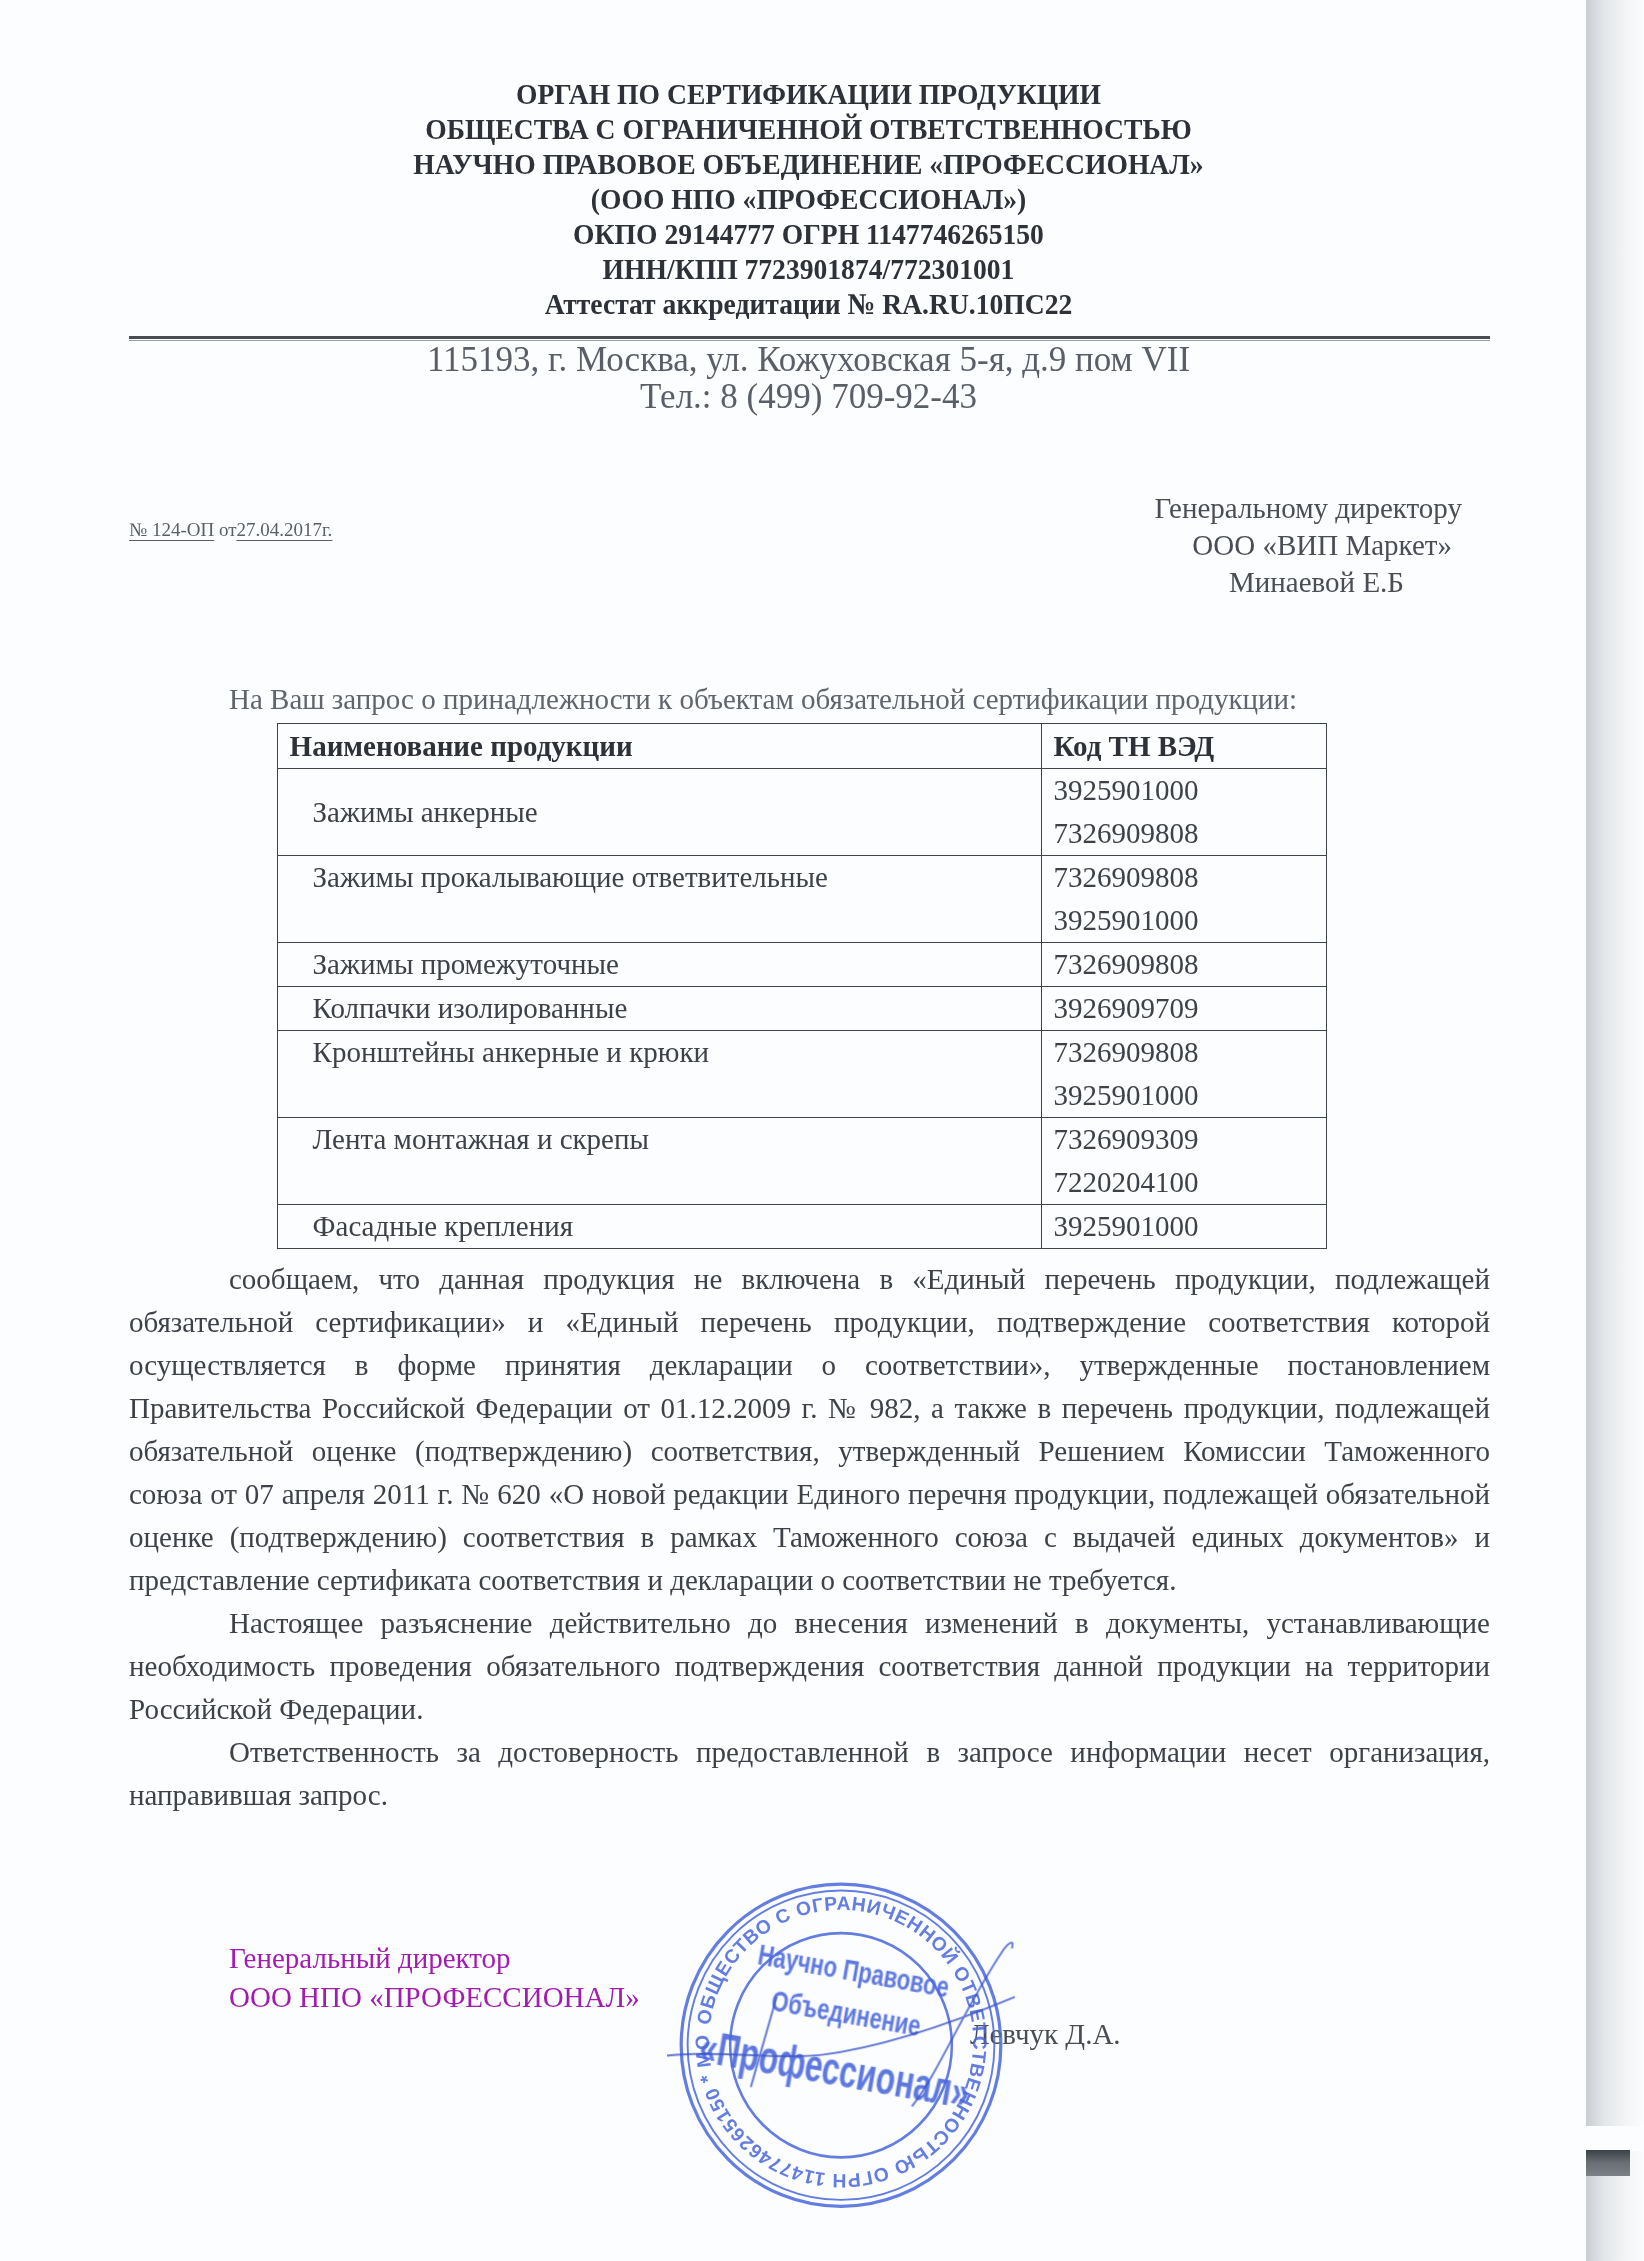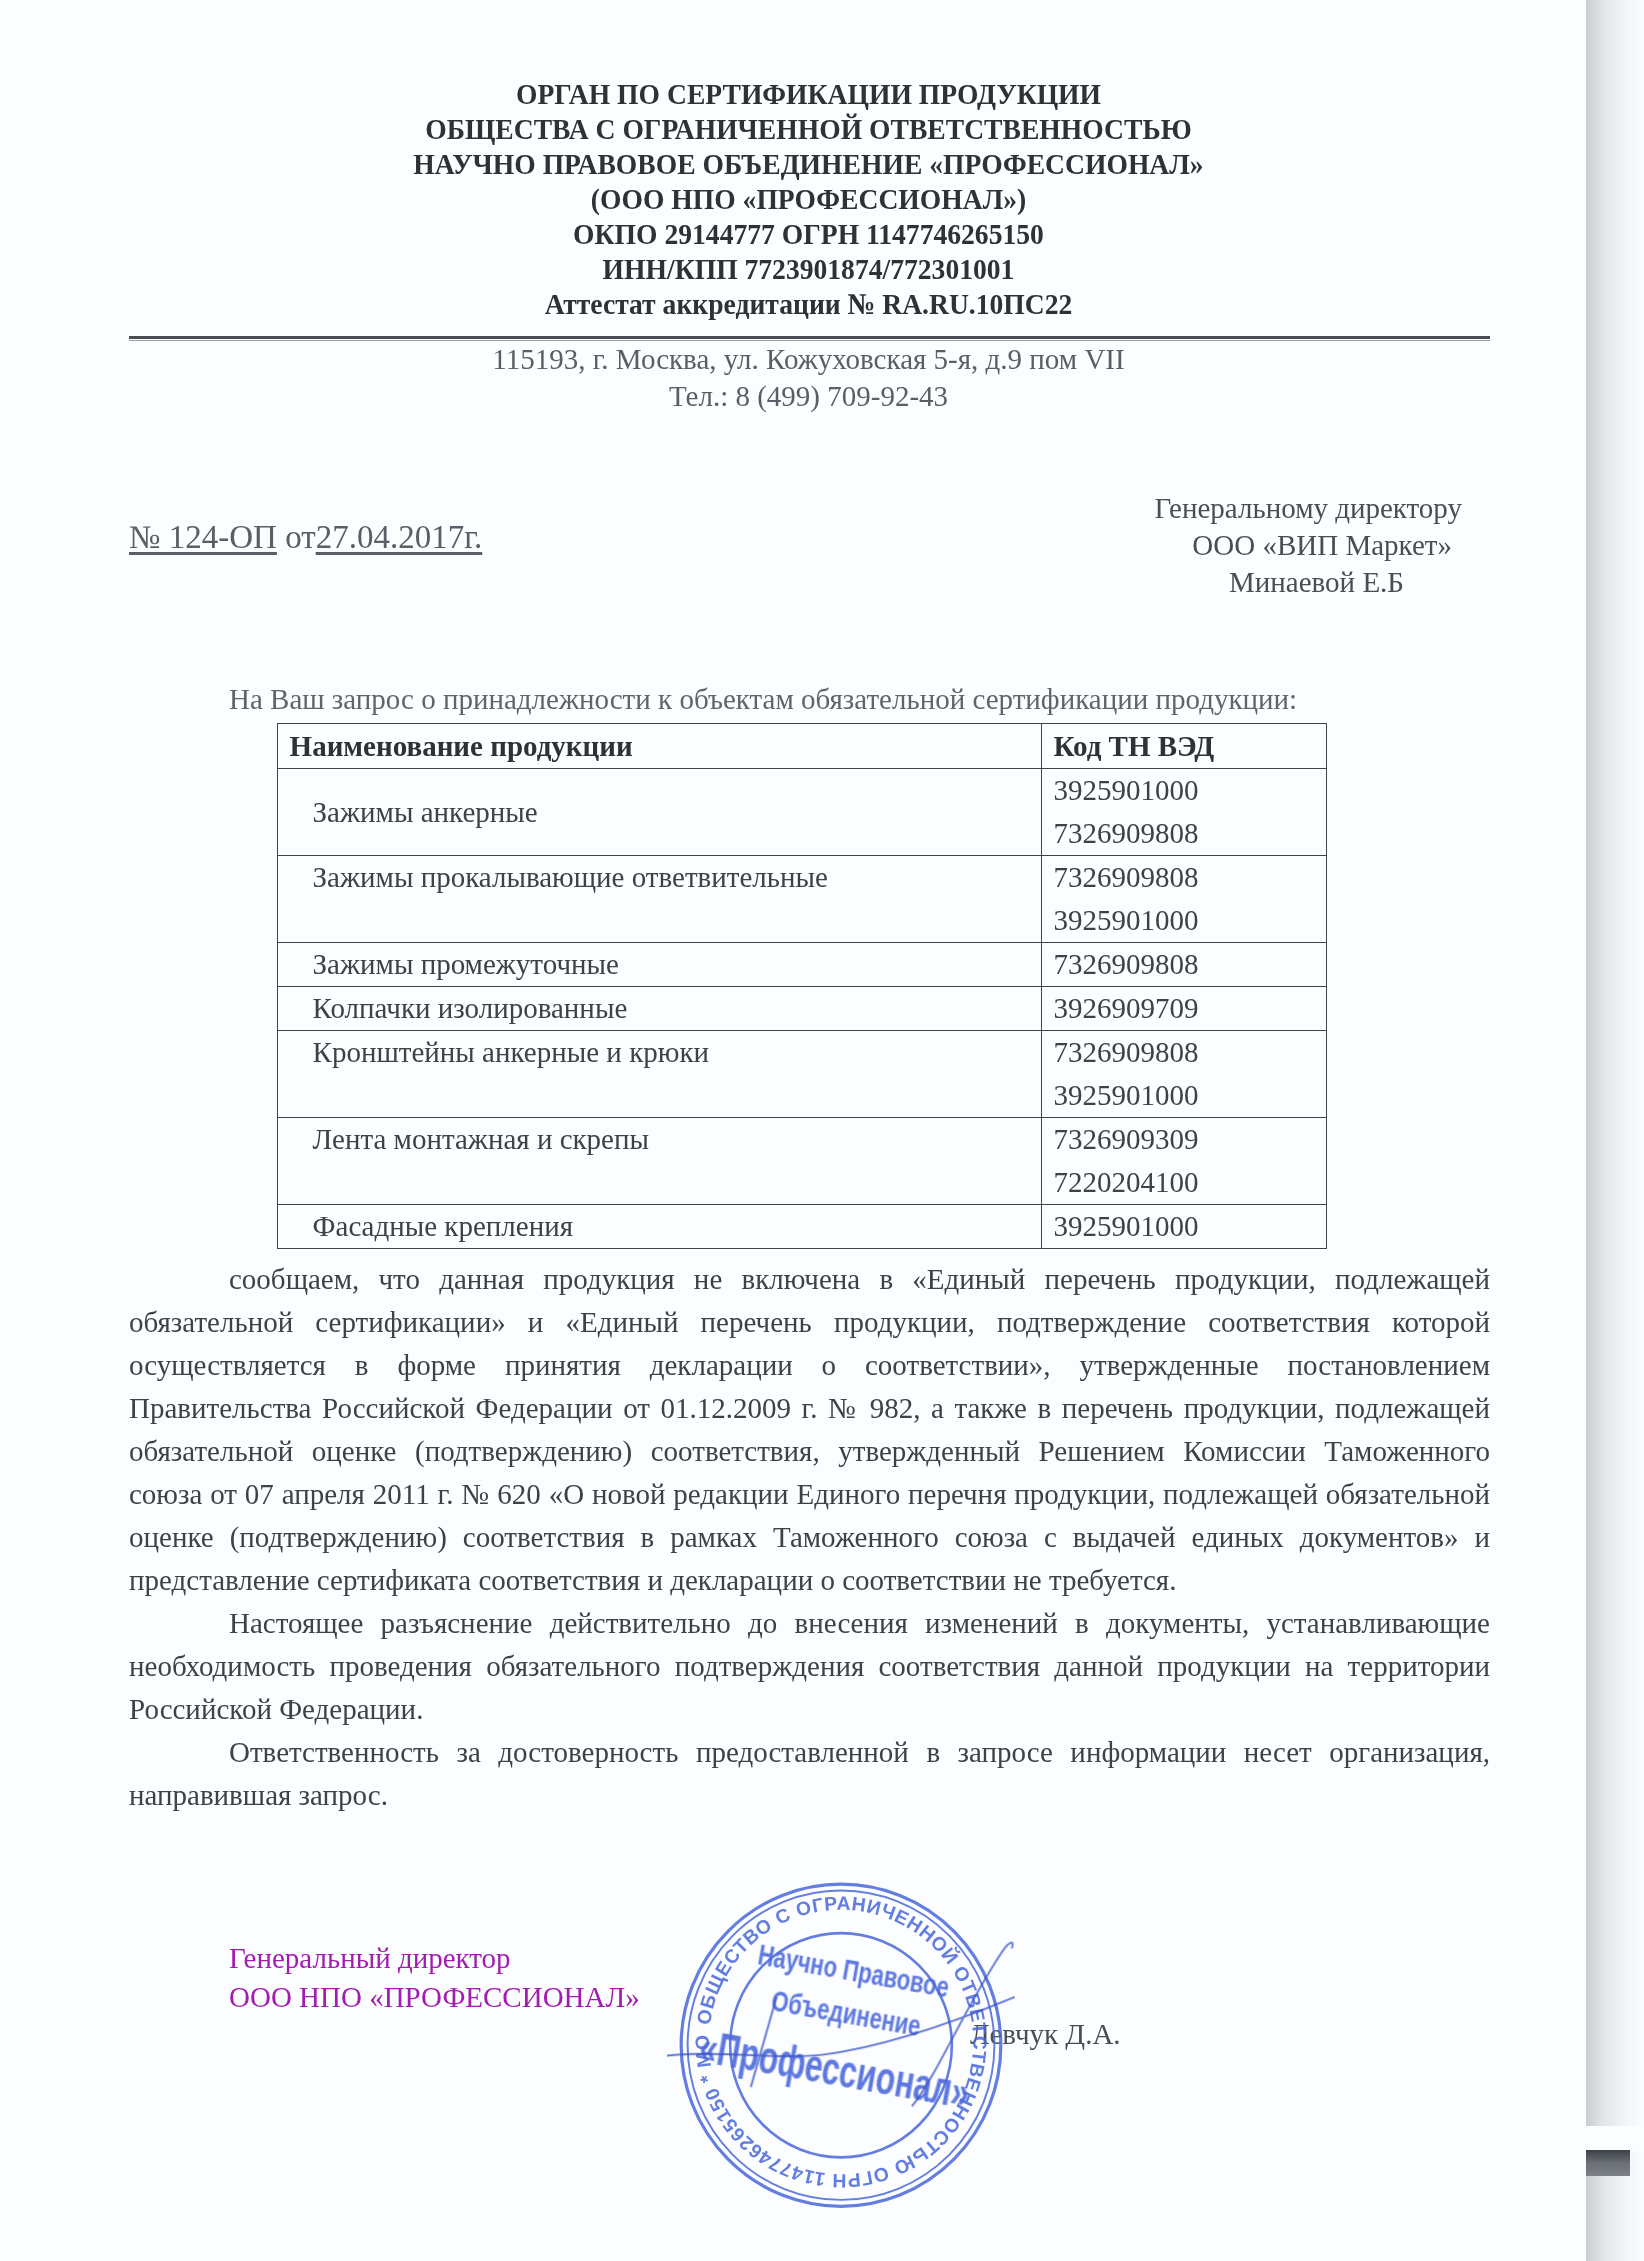--- a/index.html
+++ b/index.html
@@ -21,23 +21,23 @@
 
     .header { position: absolute; left: 129px; top: 76px; width: 1359px; text-align: center; }
     .header .line {
       font-weight: bold; font-size: 30px; line-height: 35px; color: #2e3138;
       letter-spacing: 0px; transform: scaleX(0.92);
     }
     .header .line.small { font-size: 30px; }
     .divider { position: absolute; left: 129px; top: 336px; width: 1361px; height: 2.6px; background: #4a4d54; }
     .divider2 { position: absolute; left: 129px; top: 340px; width: 1361px; height: 0.6px; background: #9da1a7; }
     .address { position: absolute; left: 129px; top: 341px; width: 1359px; text-align: center; }
-    .address .line { font-size: 29px; line-height: 37px; color: #5a5e66; }
-
-    .ref { position: absolute; left: 129px; top: 519px; font-size: 33px; color: #5a5e66; }
+    .address .line { font-size: 35px; line-height: 37px; color: #5a5e66; }
+
+    .ref { position: absolute; left: 129px; top: 519px; font-size: 19px; color: #5a5e66; }
     .ref .u { text-decoration: underline; text-underline-offset: 3.9px; }
     .recipient { position: absolute; left: 966px; top: 490px; width: 509px; text-align: right; font-size: 29px; line-height: 37px; color: #4a4d54; }
     .recipient .l1 { text-align: right; padding-right: 13px; }
     .recipient .l2 { text-align: right; padding-right: 23px; }
     .recipient .l3 { text-align: right; padding-right: 71px; }
 
     .intro { position: absolute; left: 229px; top: 683px; font-size: 29px; color: #60646b; white-space: nowrap; }
 
     table.products {
       position: absolute; left: 277px; top: 723px; width: 1050px;

